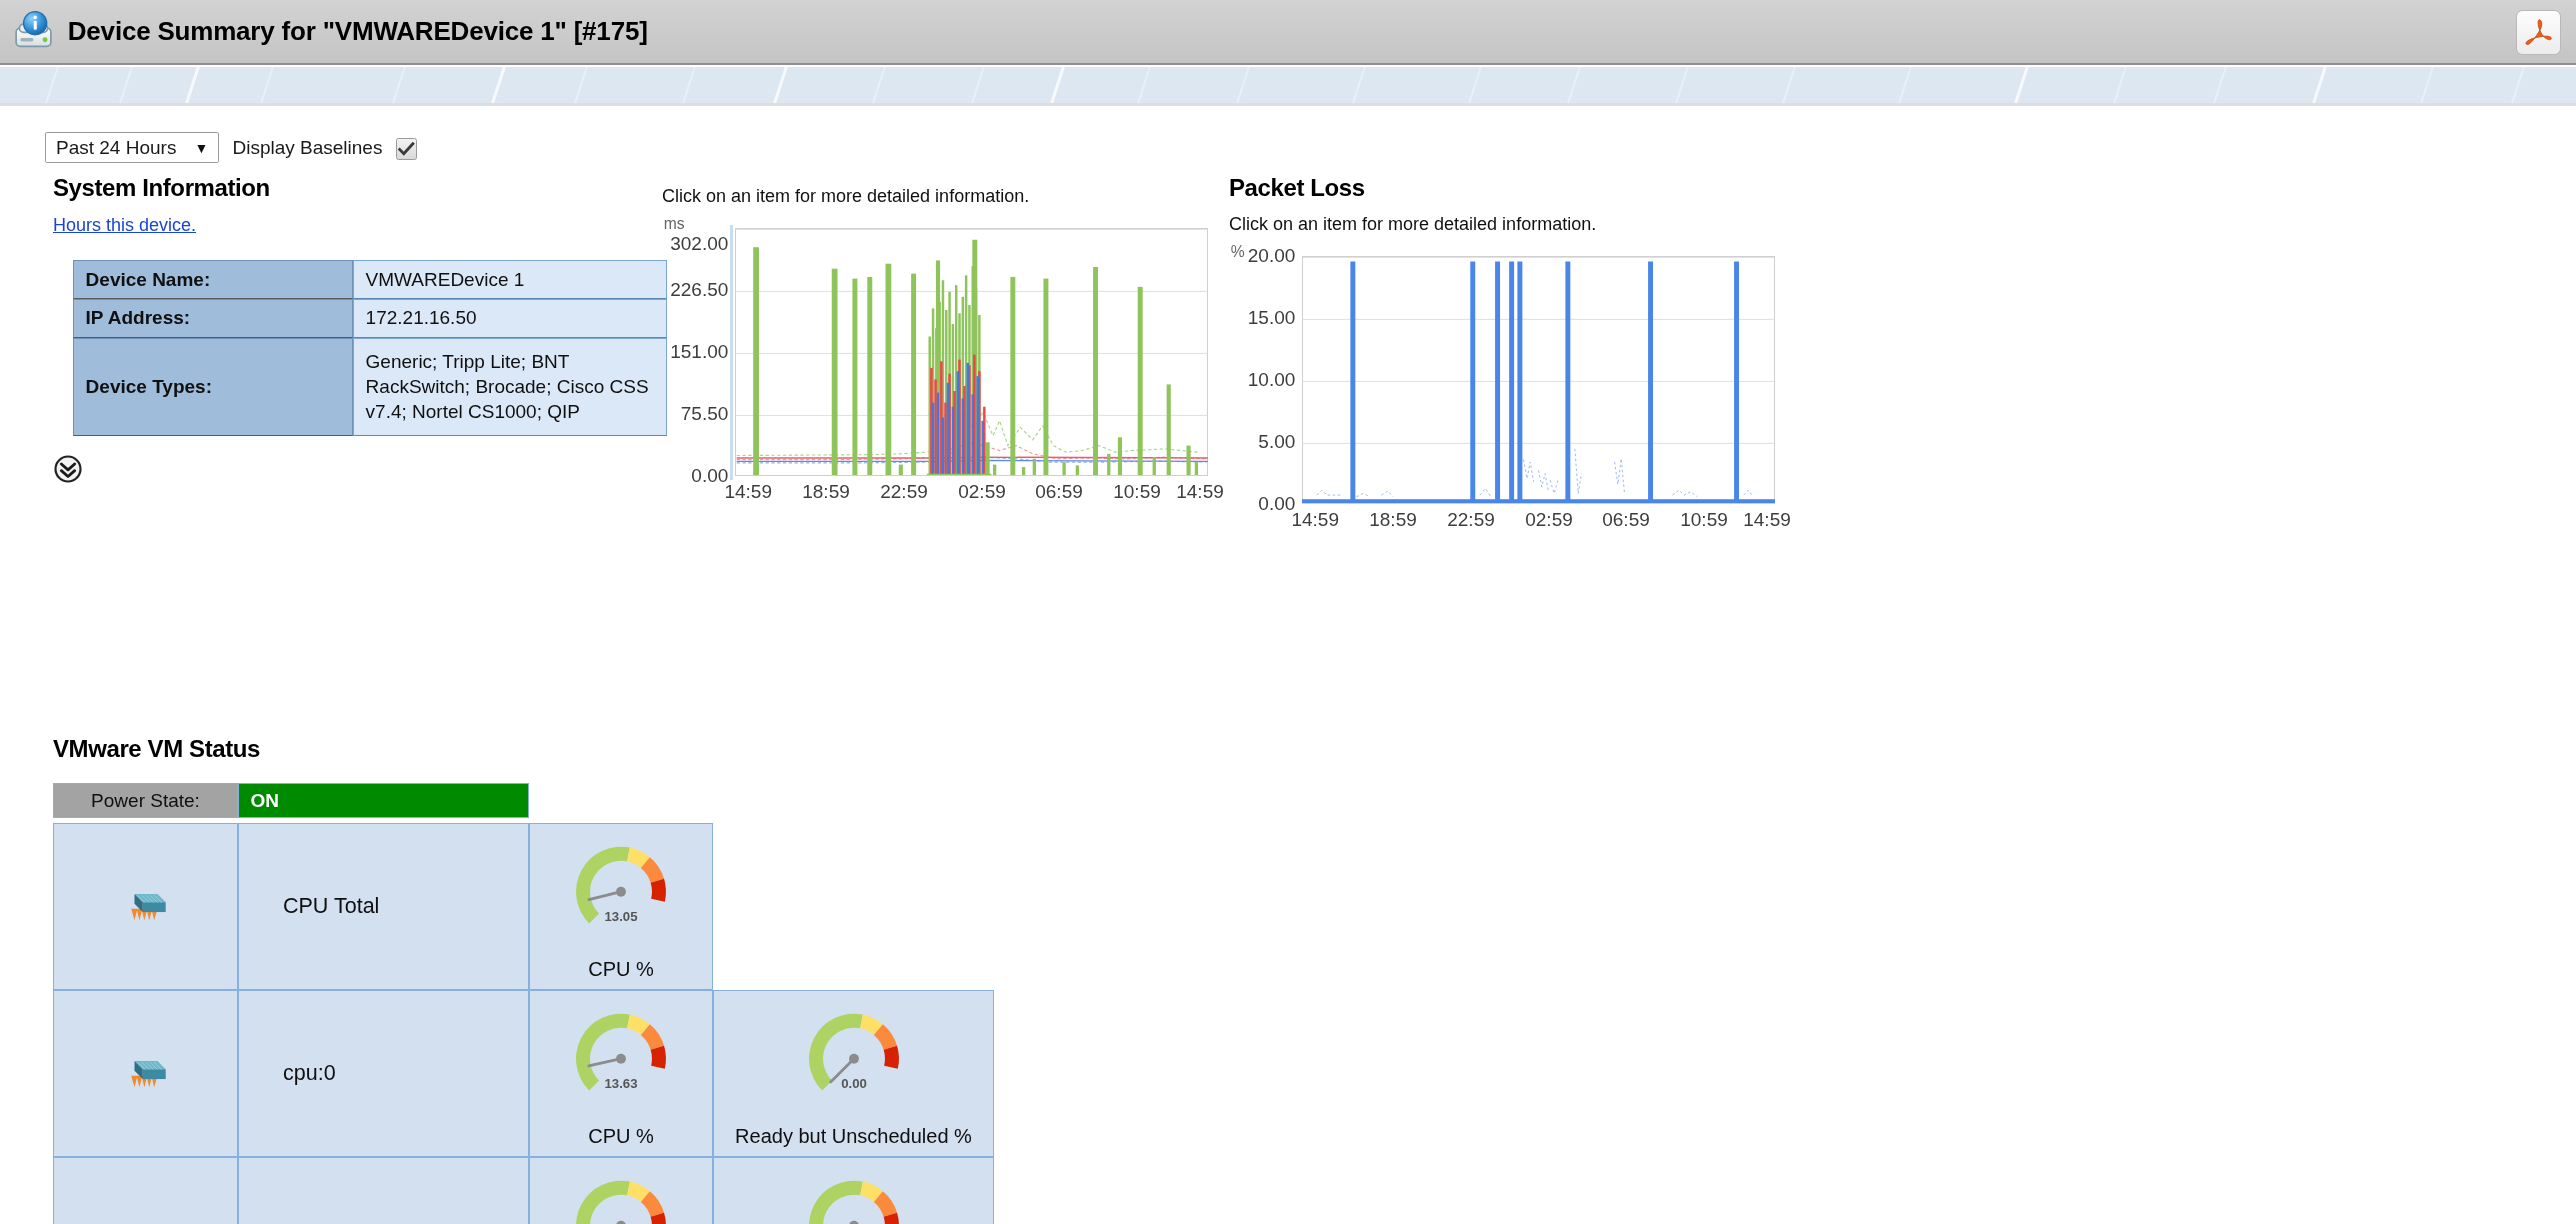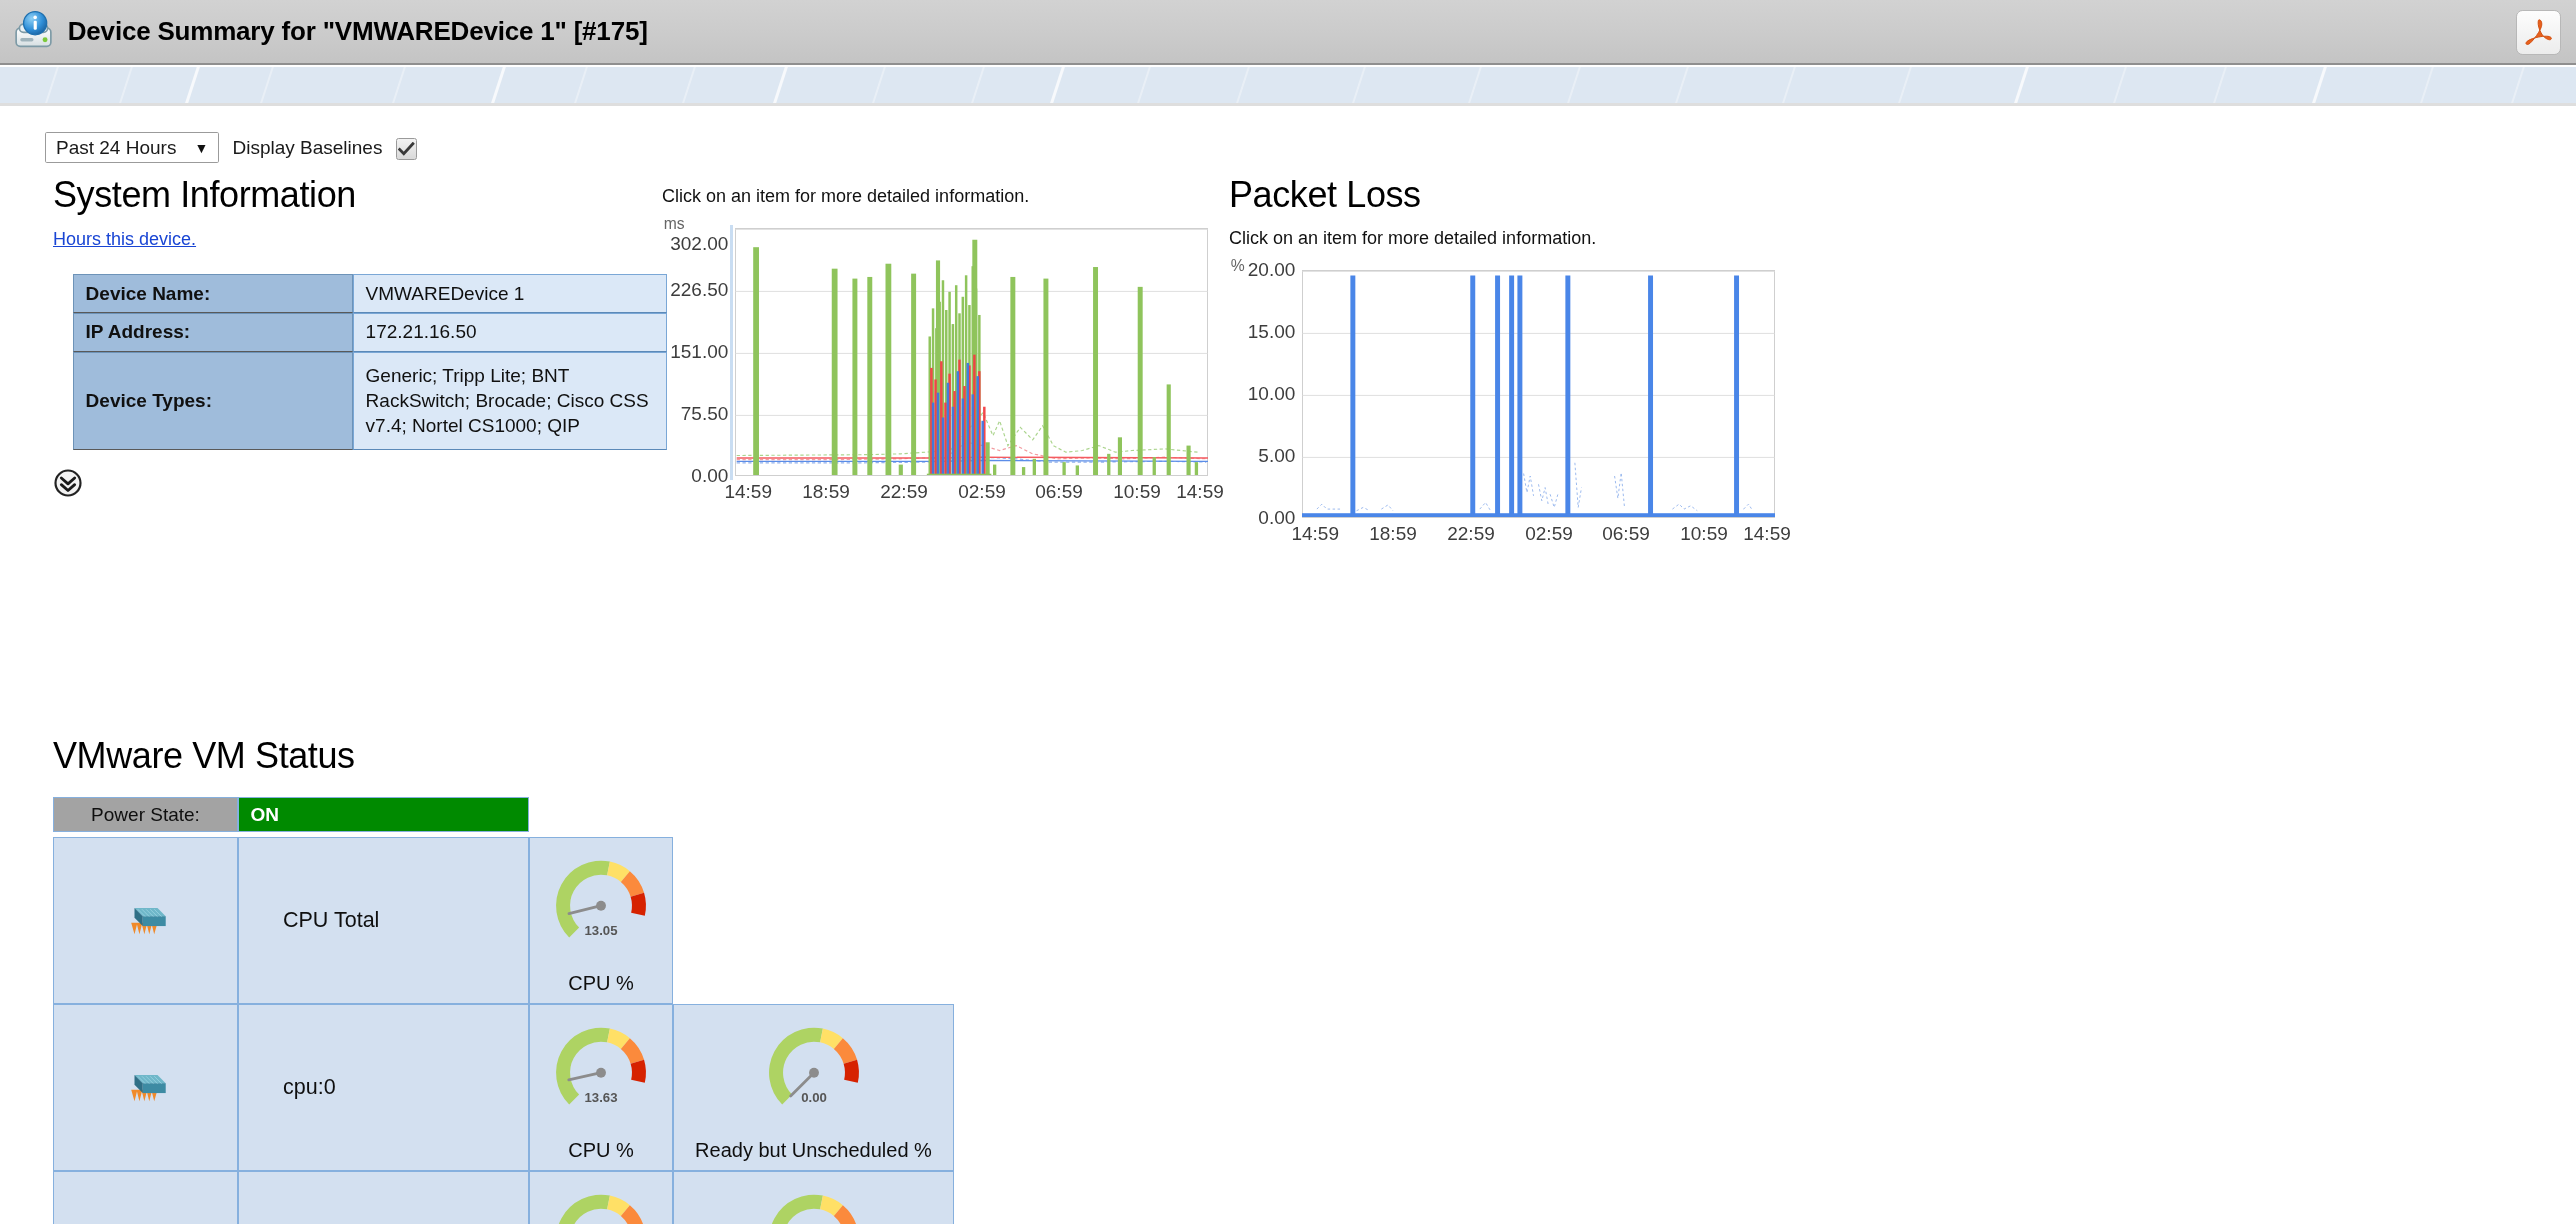--- a/index.html
+++ b/index.html
@@ -67,21 +67,21 @@
   #baseline-check{
     width:21.5px; height:21.5px; border:1.7px solid #9a9a9a; border-radius:2.5px;
     background:linear-gradient(180deg,#f3f3f3,#d9d9d9);
     display:inline-flex; align-items:center; justify-content:center;
     cursor:pointer; position:relative; top:1.7px;
   }
   #baseline-check svg{ display:block; }
 
   
   .section-h{
-    font-size:36px; font-weight:normal; color:#000; margin:0;
+    font-size:24px; font-weight:bold; color:#000; margin:0;
     letter-spacing:-0.4px; white-space:nowrap;
   }
 
   
   #sysinfo{ position:absolute; left:53px; top:68px; width:579px;}
   #sysinfo .section-h{ margin-bottom:13.2px;}
   #edit-link{ font-size:18px; color:#1945d4; text-decoration:underline; cursor:pointer; display:inline-block;}
   #sysinfo-table{
     margin-top:24px; border-collapse:separate; border-spacing:0;
     width:614px; table-layout:fixed;padding-left:20px;
@@ -139,21 +139,21 @@
   td.power-k{
     width:185px; height:35px; background:#a3a3a3; border:1.7px solid #86b0de;
     text-align:center; font-size:19px; color:#0f0f0f;
   }
   td.power-v{
     width:291px; height:35px; background:#008a00; border:1.7px solid #86b0de;
     color:#fff; font-size:19px; font-weight:bold; padding-left:11.6px;
   }
   td.ic{ width:185px; height:167px; text-align:center;}
   td.nm{ width:291px; height:167px; padding-left:44px; font-size:21.5px; color:#0f0f0f;}
-  td.gg{ width:144px; height:167px; text-align:center; padding:5px 0 8.3px;}
+  td.gg{ width:184px; height:167px; text-align:center; padding:5px 0 8.3px;}
   .gauge-wrap{ display:flex; flex-direction:column; align-items:center; justify-content:space-between; height:100%;}
   .gauge-label{ font-size:20px; color:#0f0f0f; white-space:nowrap;}
   td.gg.wide{ width:281px; }
 </style>
 </head>
 <body>
 
 <div id="titlebar">
   <span class="tb-icon">
     <svg width="43" height="43" viewBox="0 0 52 52">

